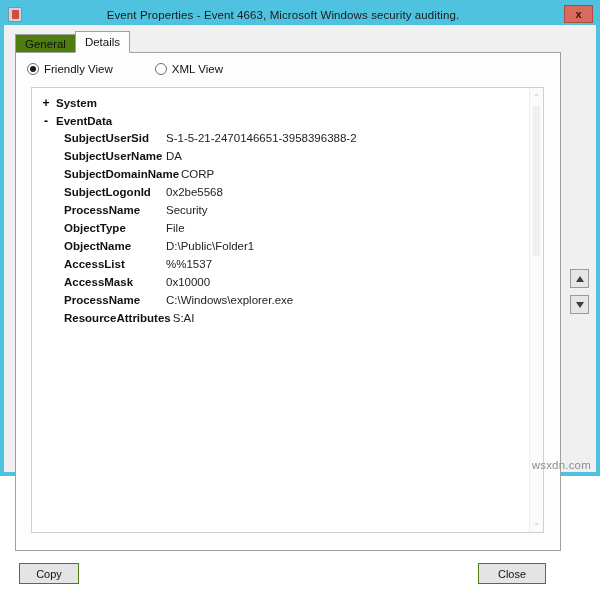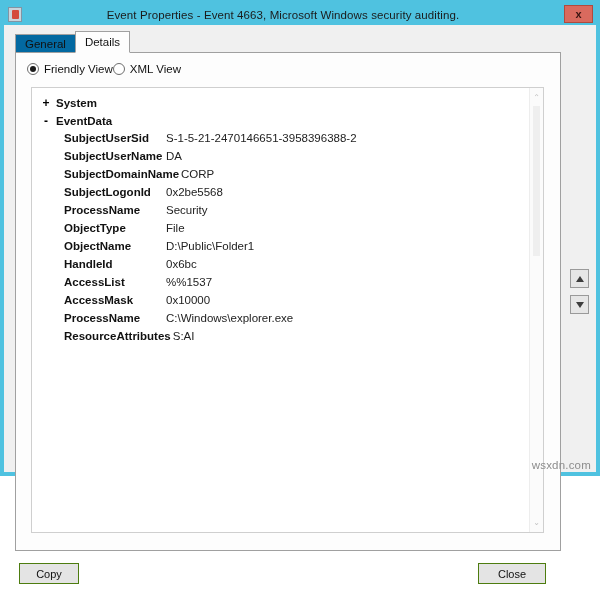--- a/index.html
+++ b/index.html
@@ -99,21 +99,21 @@
     height: 22px;
     display: flex;
     align-items: flex-end;
     z-index: 4;
   }
   .tab {
     font-size: 11.5px;
     color: #111;
     padding: 3px 9px 3px 9px;
     border: 1px solid #a0a0a0;
-    background: #0369a1;
+    background: #4d7c0f;
     box-sizing: border-box;
     height: 19px;
     line-height: 13px;
     cursor: pointer;
     position: relative;
   }
   .tab + .tab { margin-left: -1px; }
   .tab.active {
     background: #fdfdfd;
     height: 22px;
@@ -135,20 +135,21 @@
     box-sizing: border-box;
   }
 
   
   #radio-row {
     position: absolute;
     left: 11px;
     top: 10px;
     display: flex;
     align-items: center;
+    gap: 42px;
   }
   .radio-option {
     display: flex;
     align-items: center;
     gap: 5px;
     cursor: pointer;
     font-size: 11.5px;
     color: #111;
   }
   .radio-mark {
@@ -389,24 +390,20 @@
           </div>
           <div class="field-row">
             <span class="field-name">ObjectType</span>
             <span class="field-value">File</span>
           </div>
           <div class="field-row">
             <span class="field-name">ObjectName</span>
             <span class="field-value">D:\Public\Folder1</span>
           </div>
           <div class="field-row">
-            <span class="field-name">HandleId</span>
-            <span class="field-value">0x6bc</span>
-          </div>
-          <div class="field-row">
             <span class="field-name">AccessList</span>
             <span class="field-value">%%1537</span>
           </div>
           <div class="field-row">
             <span class="field-name">AccessMask</span>
             <span class="field-value">0x10000</span>
           </div>
           <div class="field-row">
             <span class="field-name">ProcessName</span>
             <span class="field-value">C:\Windows\explorer.exe</span>

